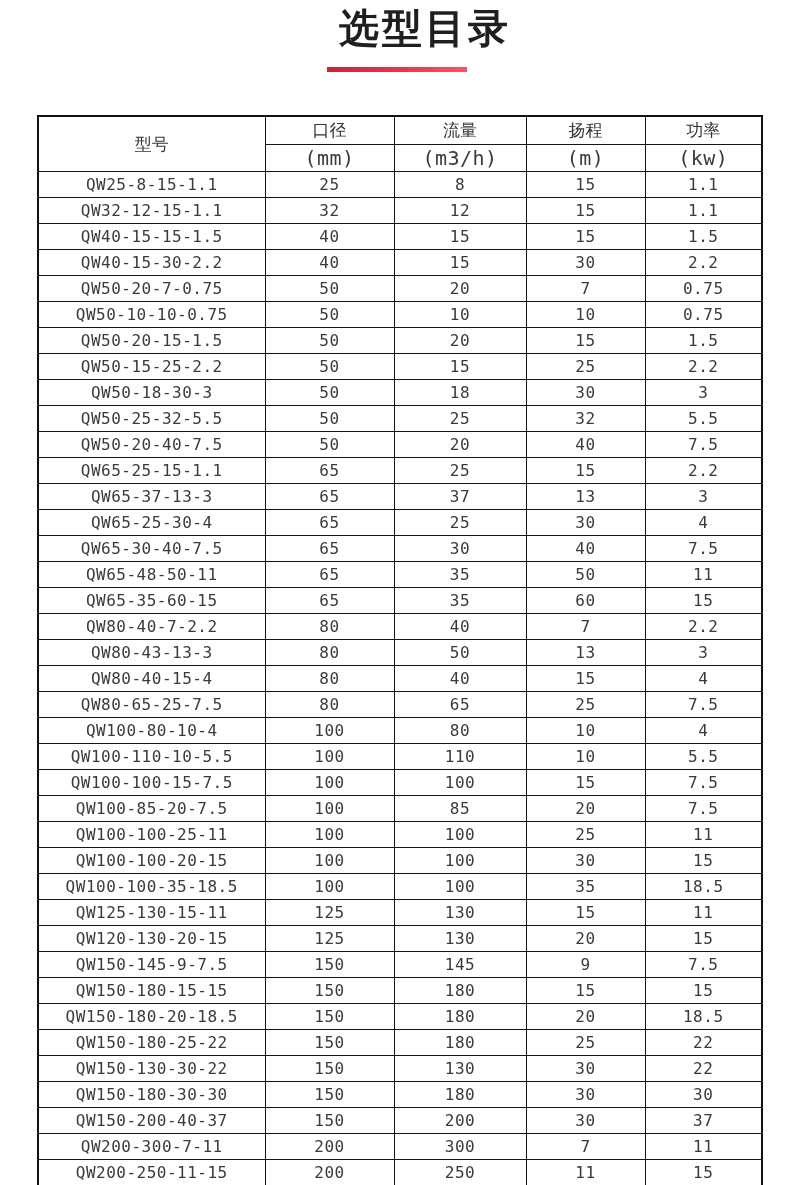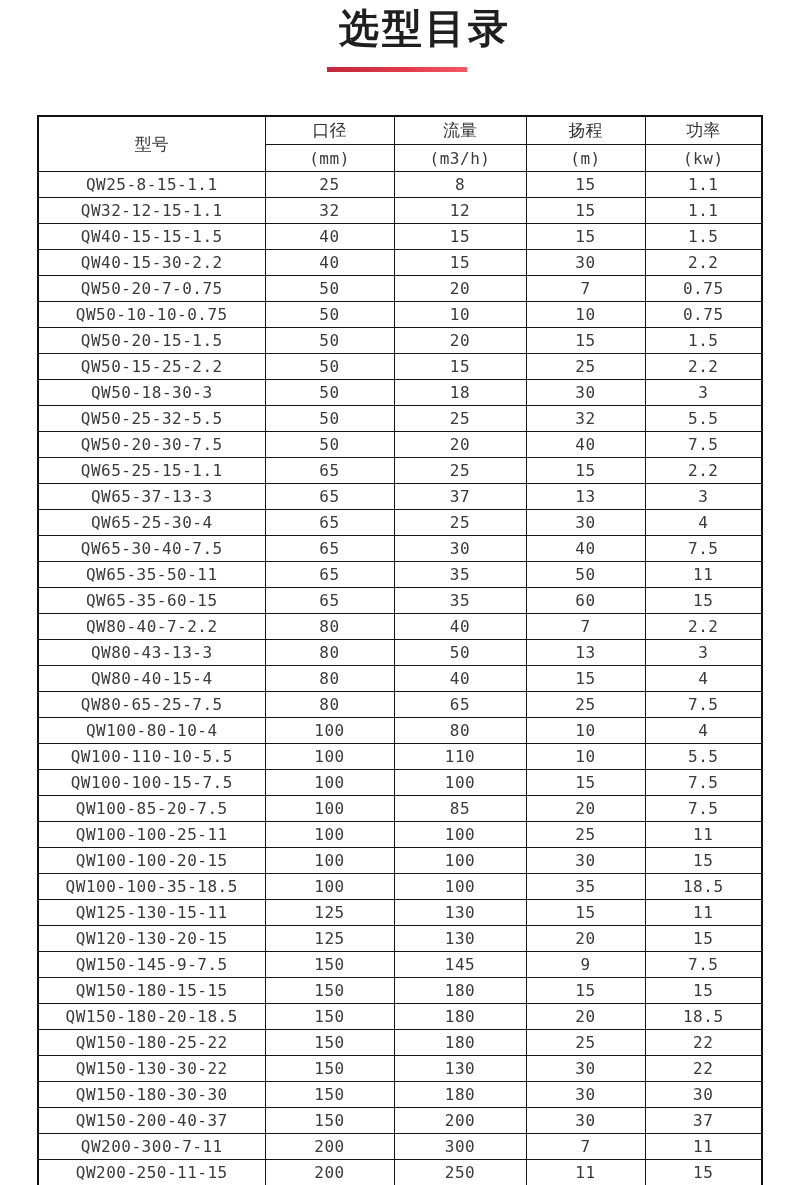--- a/index.html
+++ b/index.html
@@ -60,21 +60,21 @@
     font-size: 17px;
     color: #333333;
     height: 27px;
   }
   .selection-table th.model-head {
     height: 54px;
   }
   .selection-table td.unit {
     font-family: "DejaVu Sans Mono", monospace;
     font-weight: 400;
-    font-size: 16px;
+    font-size: 20px;
     color: #3a3a3a;
     height: 26px;
     letter-spacing: 0.5px;
   }
   .selection-table td.data {
     font-family: "DejaVu Sans Mono", monospace;
     font-size: 16px;
     color: #3a3a3a;
     height: 25px;
     letter-spacing: 0.5px;
@@ -176,21 +176,21 @@
     <td class="data">3</td>
   </tr>
       <tr>
     <td class="data">QW50-25-32-5.5</td>
     <td class="data">50</td>
     <td class="data">25</td>
     <td class="data">32</td>
     <td class="data">5.5</td>
   </tr>
       <tr>
-    <td class="data">QW50-20-30-7.5</td>
+    <td class="data">QW50-20-40-7.5</td>
     <td class="data">50</td>
     <td class="data">20</td>
     <td class="data">40</td>
     <td class="data">7.5</td>
   </tr>
       <tr>
     <td class="data">QW65-25-15-1.1</td>
     <td class="data">65</td>
     <td class="data">25</td>
     <td class="data">15</td>
@@ -211,21 +211,21 @@
     <td class="data">4</td>
   </tr>
       <tr>
     <td class="data">QW65-30-40-7.5</td>
     <td class="data">65</td>
     <td class="data">30</td>
     <td class="data">40</td>
     <td class="data">7.5</td>
   </tr>
       <tr>
-    <td class="data">QW65-35-50-11</td>
+    <td class="data">QW65-48-50-11</td>
     <td class="data">65</td>
     <td class="data">35</td>
     <td class="data">50</td>
     <td class="data">11</td>
   </tr>
       <tr>
     <td class="data">QW65-35-60-15</td>
     <td class="data">65</td>
     <td class="data">35</td>
     <td class="data">60</td>

